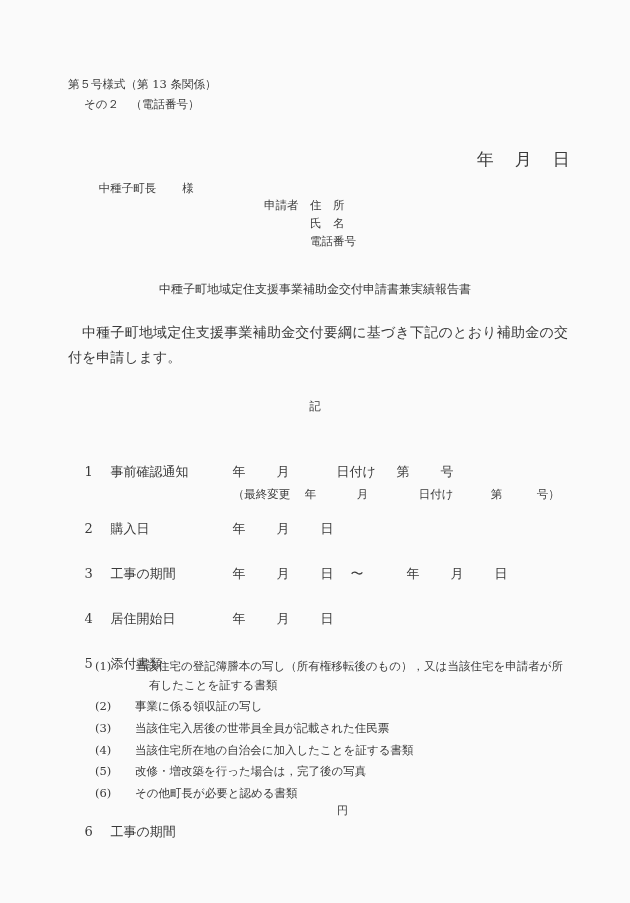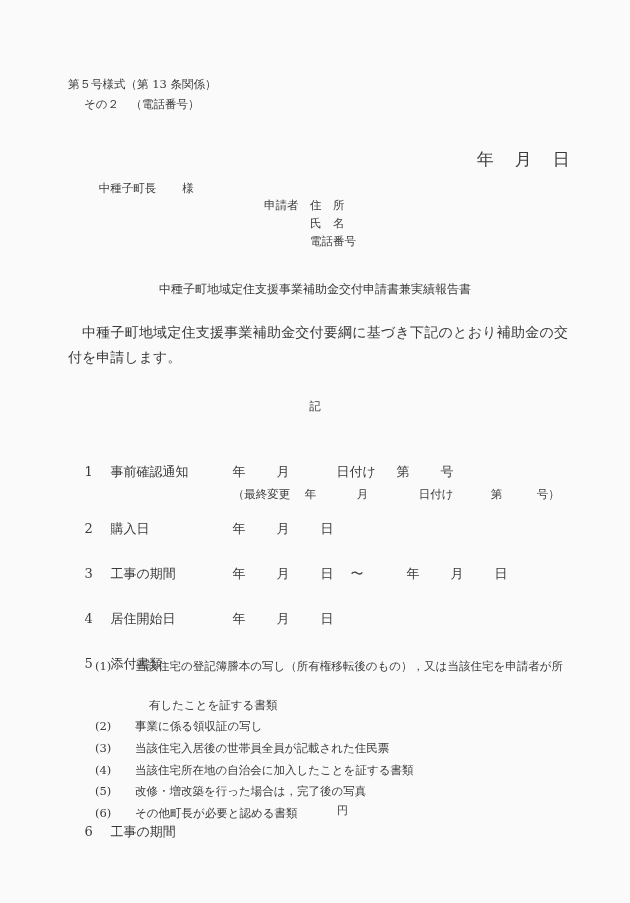--- a/index.html
+++ b/index.html
@@ -134,21 +134,20 @@
   }
   .attach .ali .marker {
     position: absolute;
     left: 0; top: 0;
     width: 34px;
   }
   .attach .ali .cont { display: block; }
   .attach .ali .cont2 {
     display: block;
     padding-left: 14px;
-    margin-top: 20px;
   }
 
   
   .amount-unit { position: absolute; left: 337px; }
 </style>
 </head>
 <body style="background: rgb(250, 250, 250); color: rgb(58, 58, 58);">
 
 <div class="page">
 

